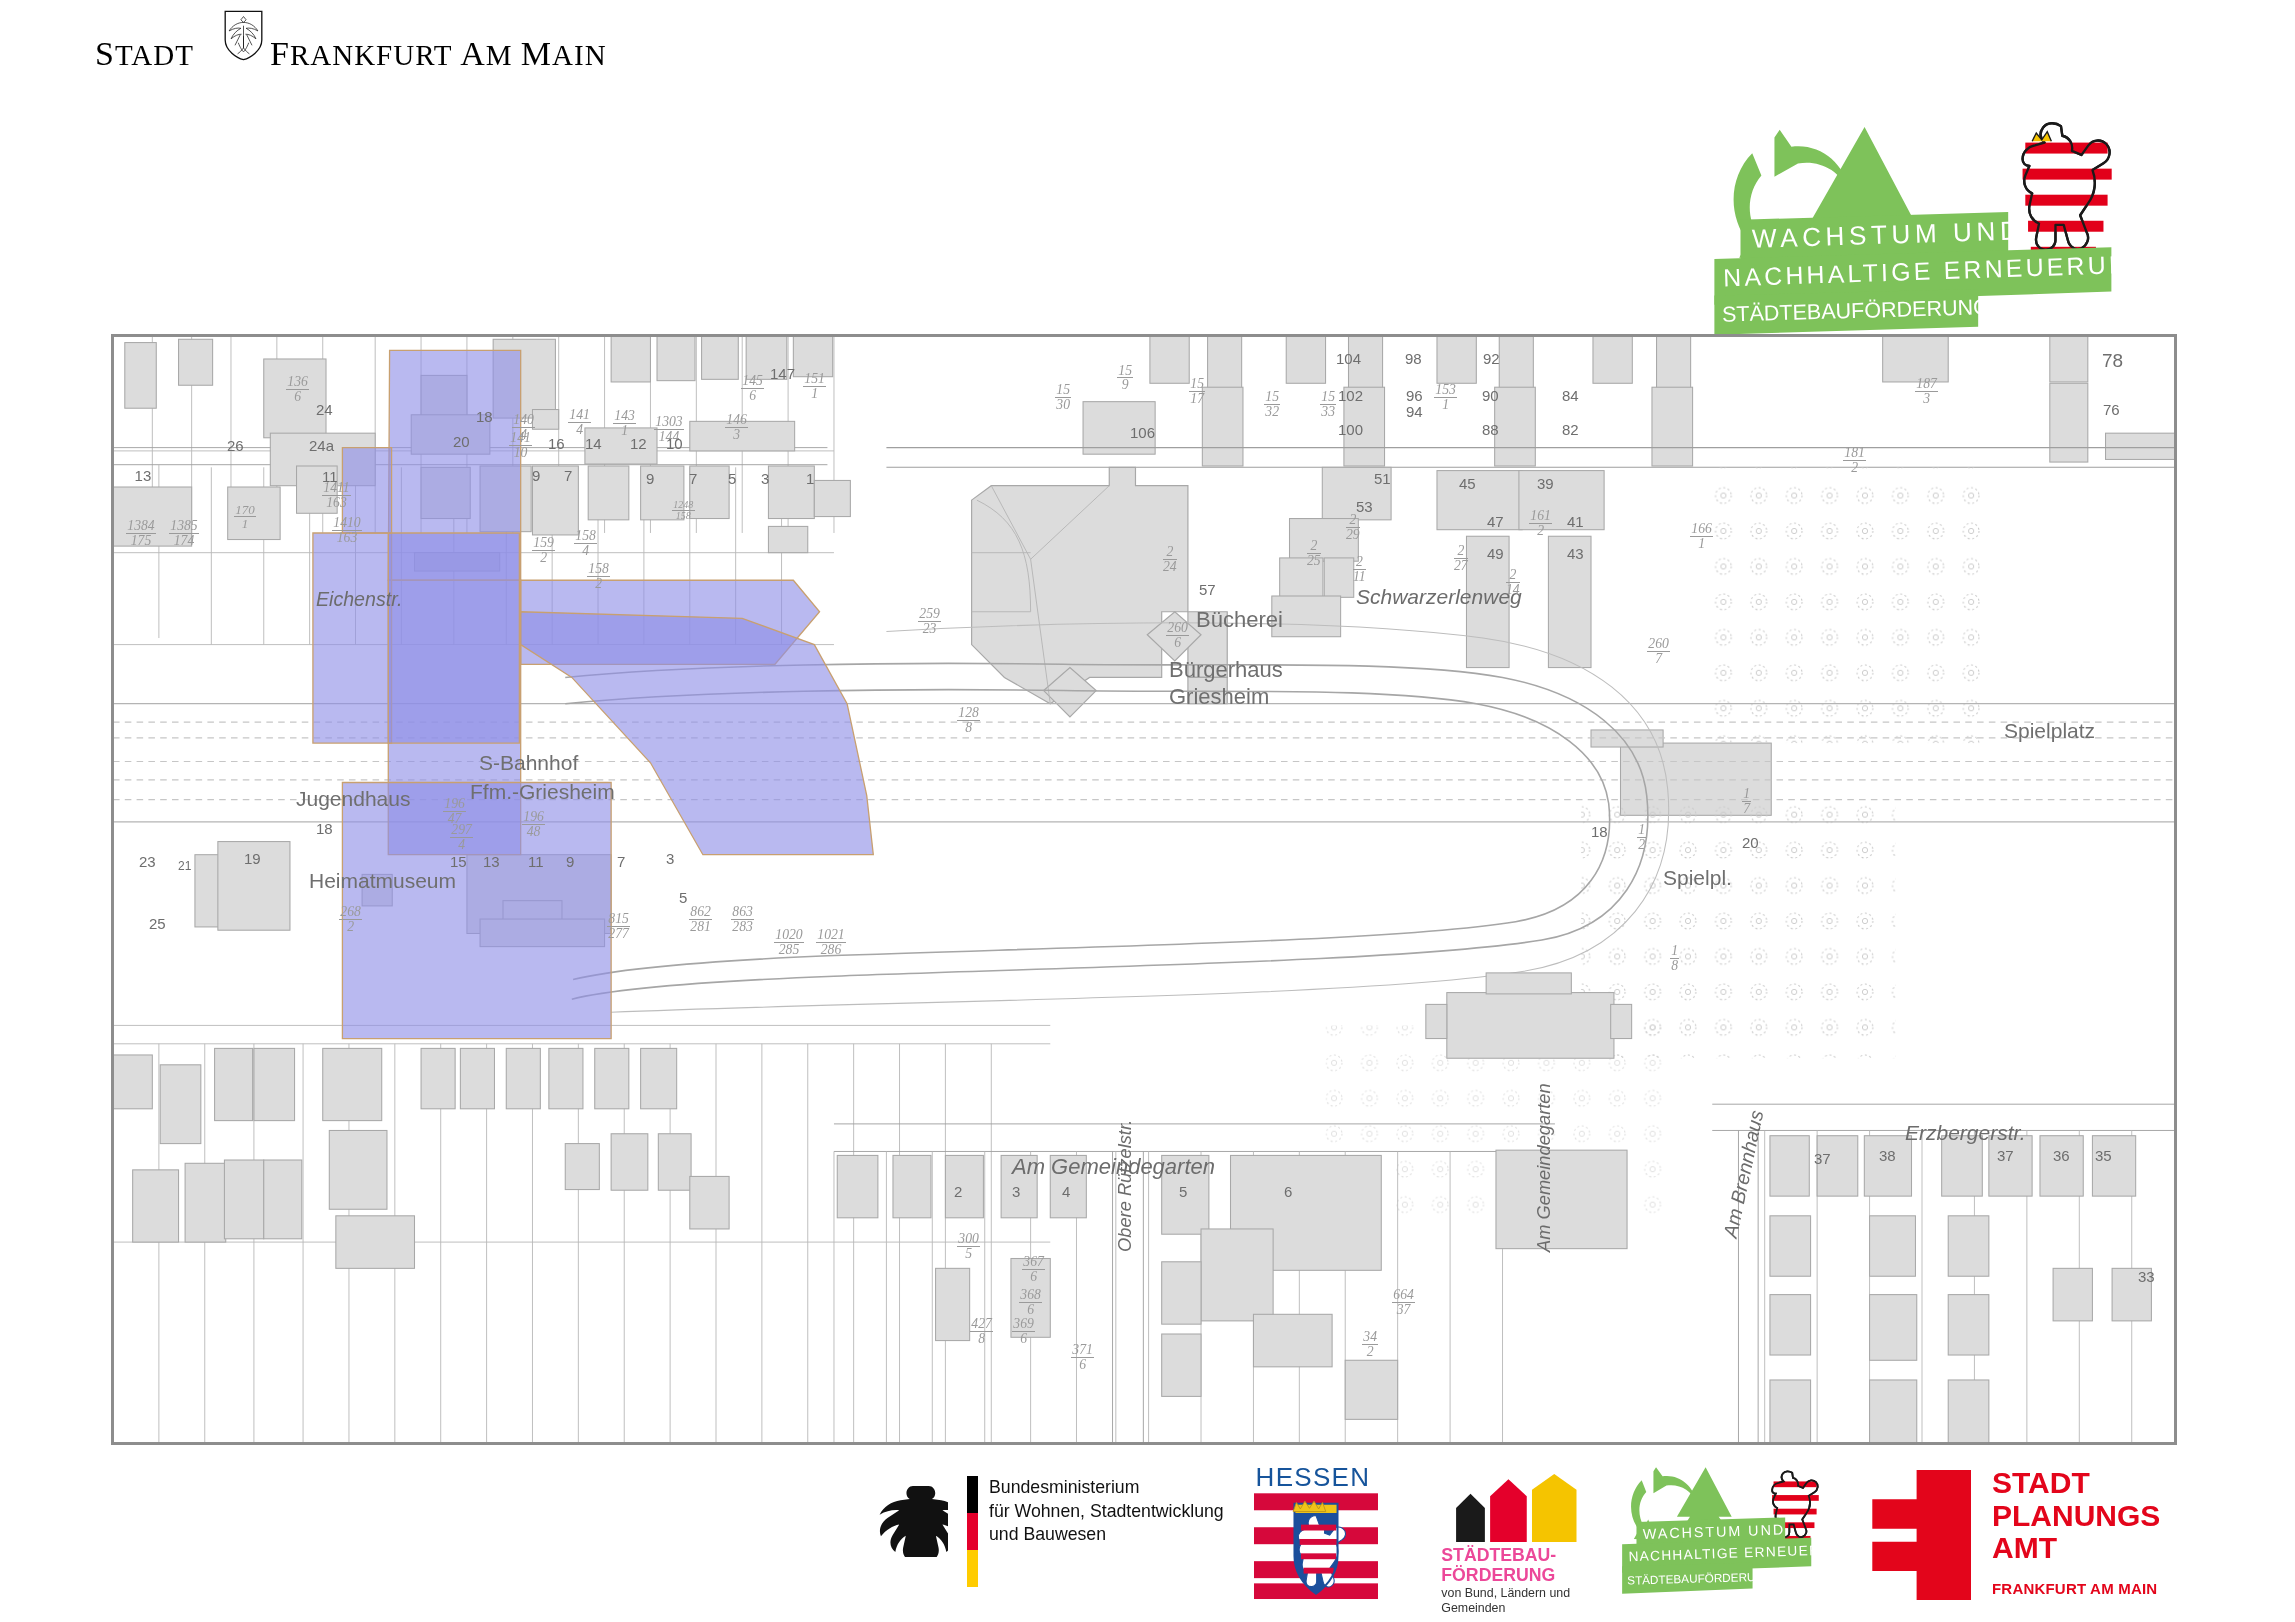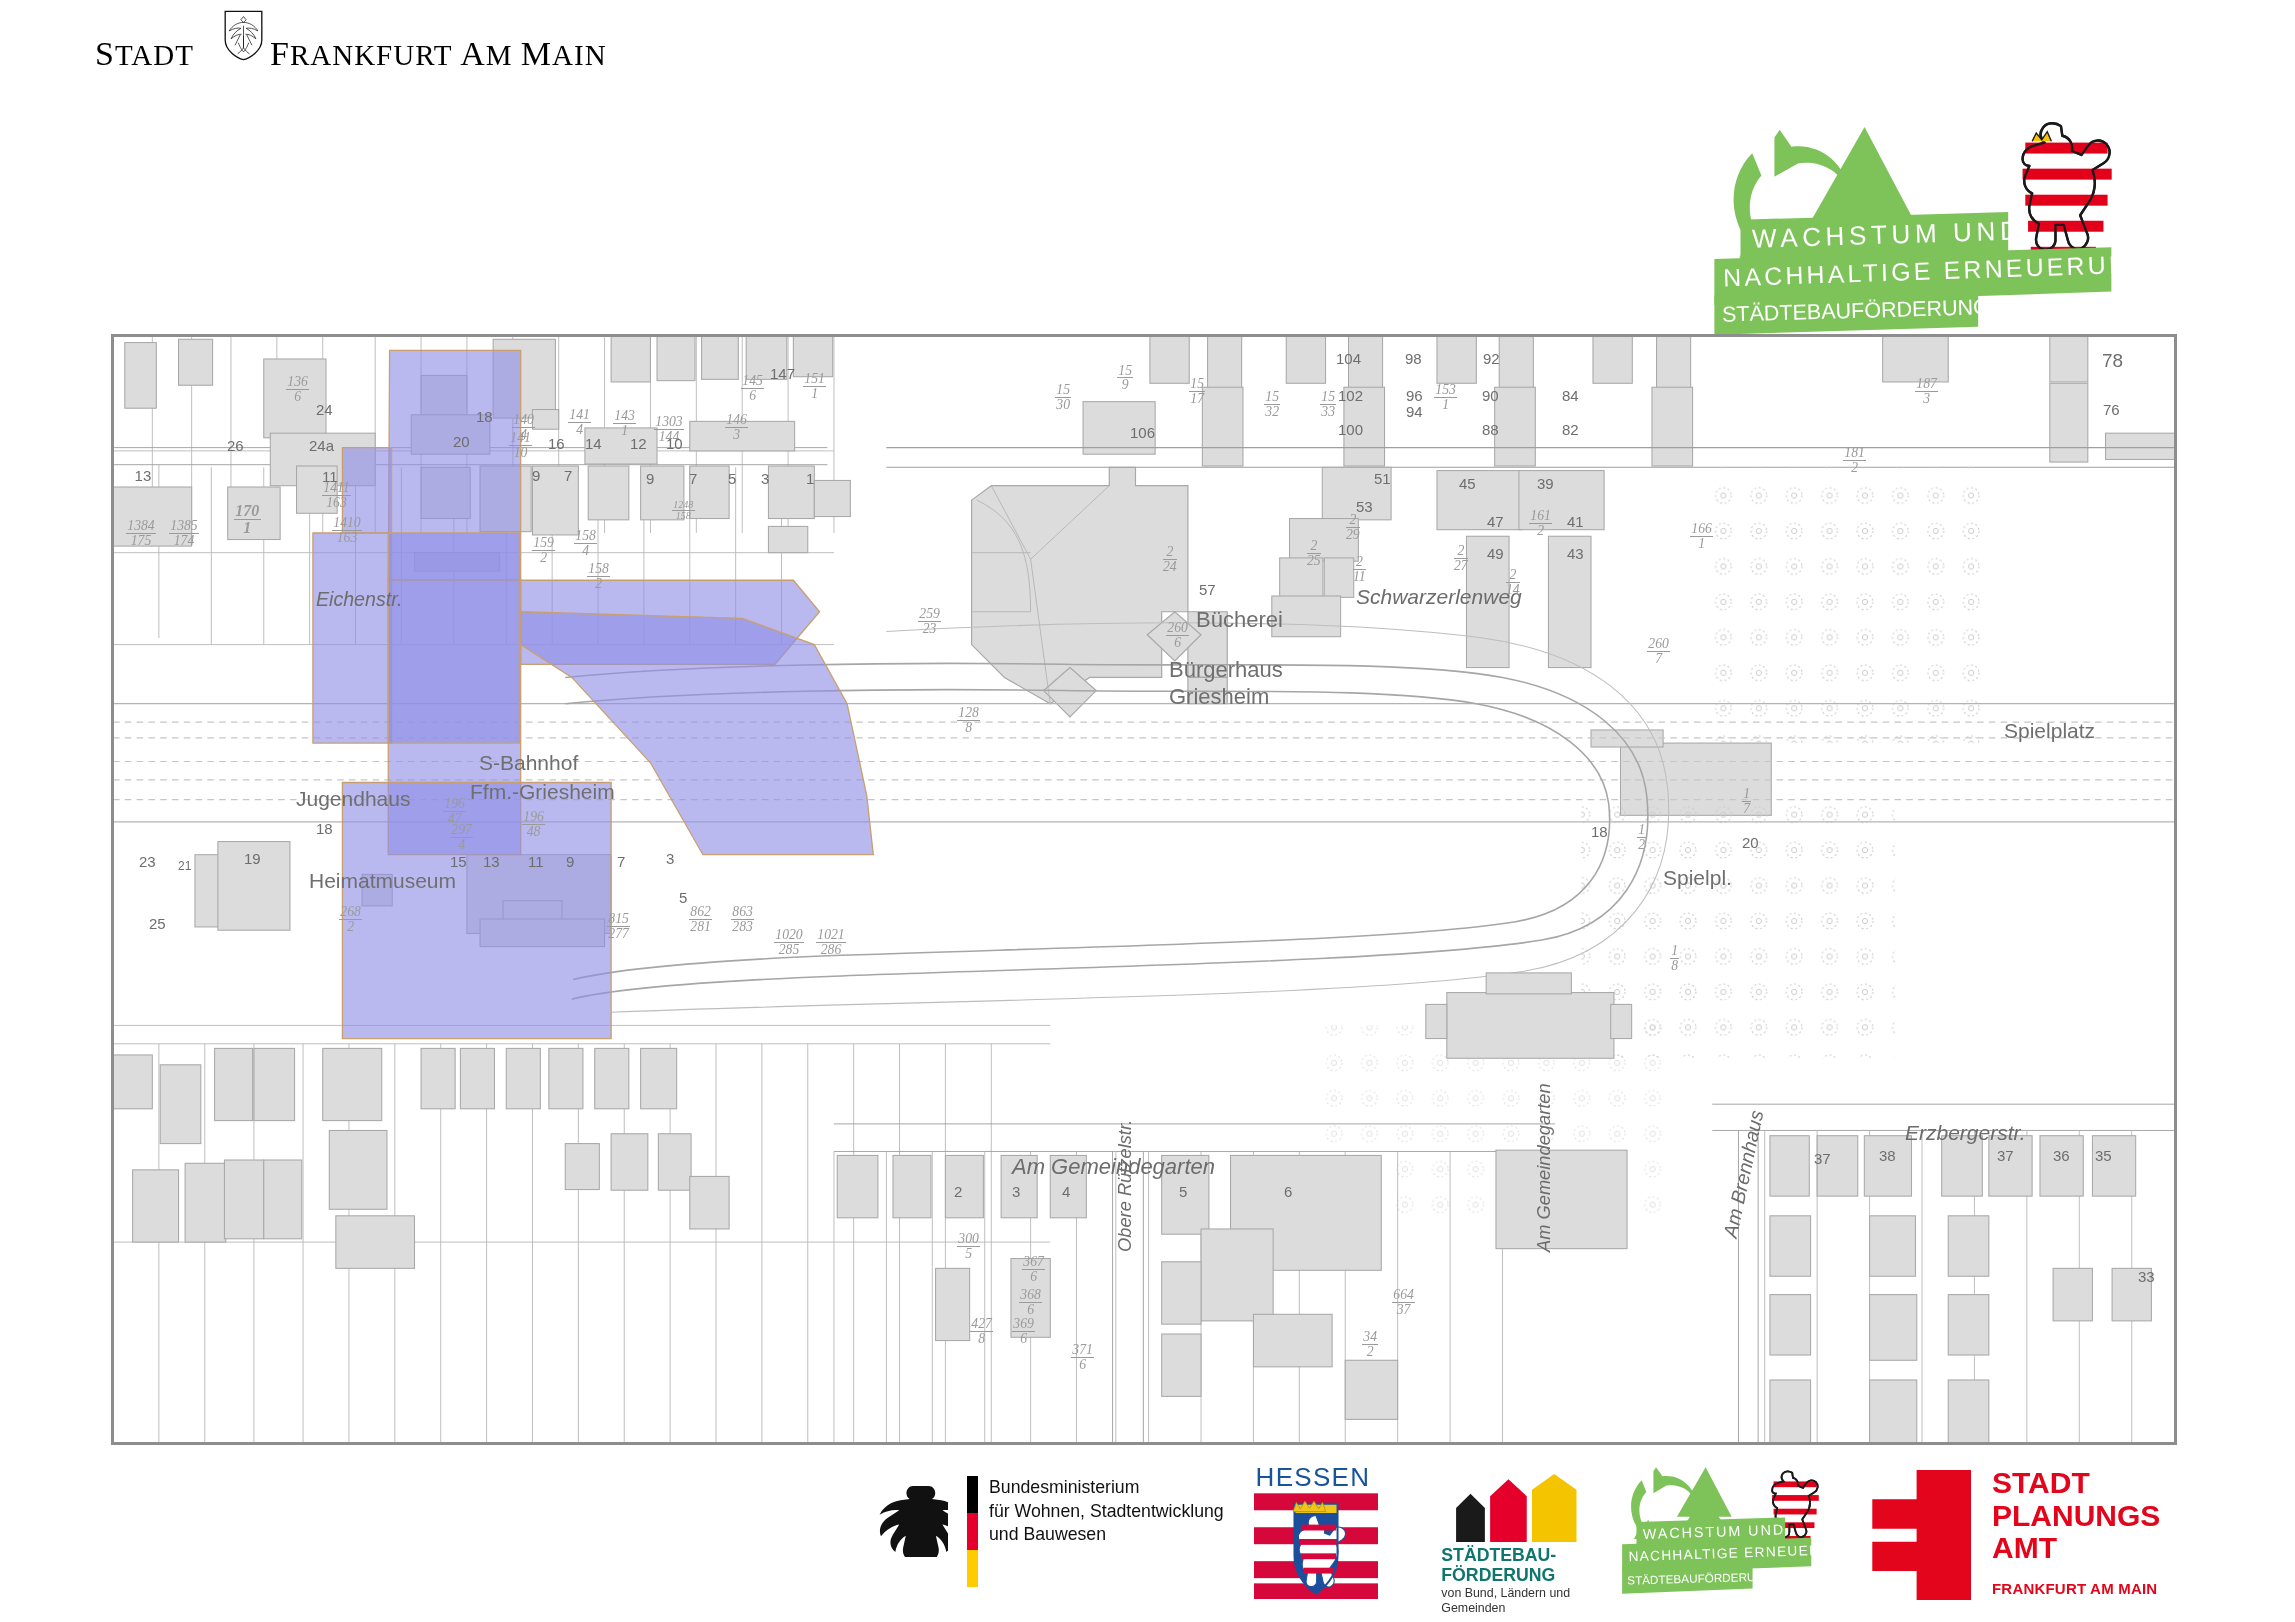--- a/index.html
+++ b/index.html
@@ -59,21 +59,21 @@
        font-family:"Liberation Sans",sans-serif;color:#111;}
 
   #hessen{left:1253px;width:144px;}
   #hessen .hes-word{position:absolute;left:2.6px;top:0px;font-size:26px;letter-spacing:1.3px;
        color:#16549b;font-family:"Liberation Sans",sans-serif;}
   #hessen .shieldbox{position:absolute;left:1.3px;top:30px;width:124px;height:108px;}
 
   #stf{left:1423px;width:190px;}
   #stf .houses{position:absolute;left:19.6px;top:11.8px;width:144px;height:69px;}
   #stf .t1{position:absolute;left:18.3px;top:84px;font-size:17.7px;font-weight:bold;
-       line-height:1.12;color:#0f766e;font-family:"Liberation Sans",sans-serif;}
+       line-height:1.12;color:#ec4899;font-family:"Liberation Sans",sans-serif;}
   #stf .t2{position:absolute;left:18.3px;top:124px;font-size:12.4px;line-height:1.2;color:#333;
        font-family:"Liberation Sans",sans-serif;}
 
   #wachstum-foot{left:1622px;width:222px;}
 
   #spa{left:1864px;width:340px;}
   #spa .mark{position:absolute;left:6.5px;top:7.9px;width:101px;height:131px;}
   #spa .t1{position:absolute;left:128px;top:5.2px;font-size:30px;font-weight:bold;
        line-height:1.08;color:#e3051b;font-family:"Liberation Sans",sans-serif;}
   #spa .t2{position:absolute;left:128px;top:118px;font-size:15px;font-weight:bold;
@@ -477,21 +477,21 @@
           <span class="den">29</span>
         </div>
         <div class="frac" style="left: 1416px; top: 173px; font-size: 13.7px;">
           <span class="num">161</span>
           <span class="den">2</span>
         </div>
         <div class="frac" style="left: 1577px; top: 186px; font-size: 13.7px;">
           <span class="num">166</span>
           <span class="den">1</span>
         </div>
-        <div class="frac" style="left: 121px; top: 167px; font-size: 16px; font-weight: bold;">
+        <div class="frac" style="left: 121px; top: 167px; font-size: 13px;">
           <span class="num">170</span>
           <span class="den">1</span>
         </div>
         <div class="frac" style="left: 13px; top: 183px; font-size: 13.7px;">
           <span class="num">1384</span>
           <span class="den">175</span>
         </div>
         <div class="frac" style="left: 56px; top: 183px; font-size: 13.7px;">
           <span class="num">1385</span>
           <span class="den">174</span>

